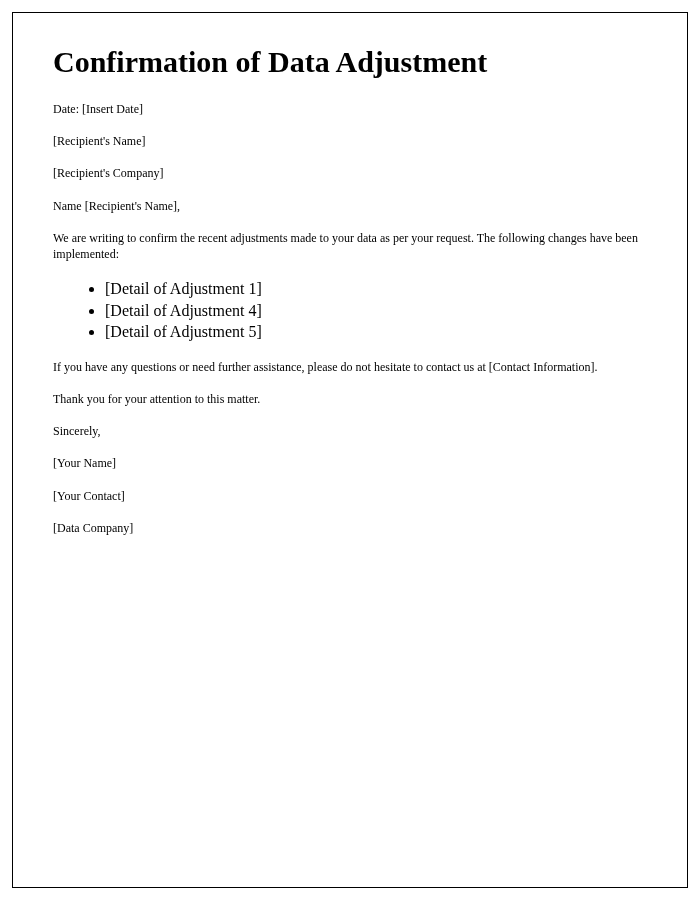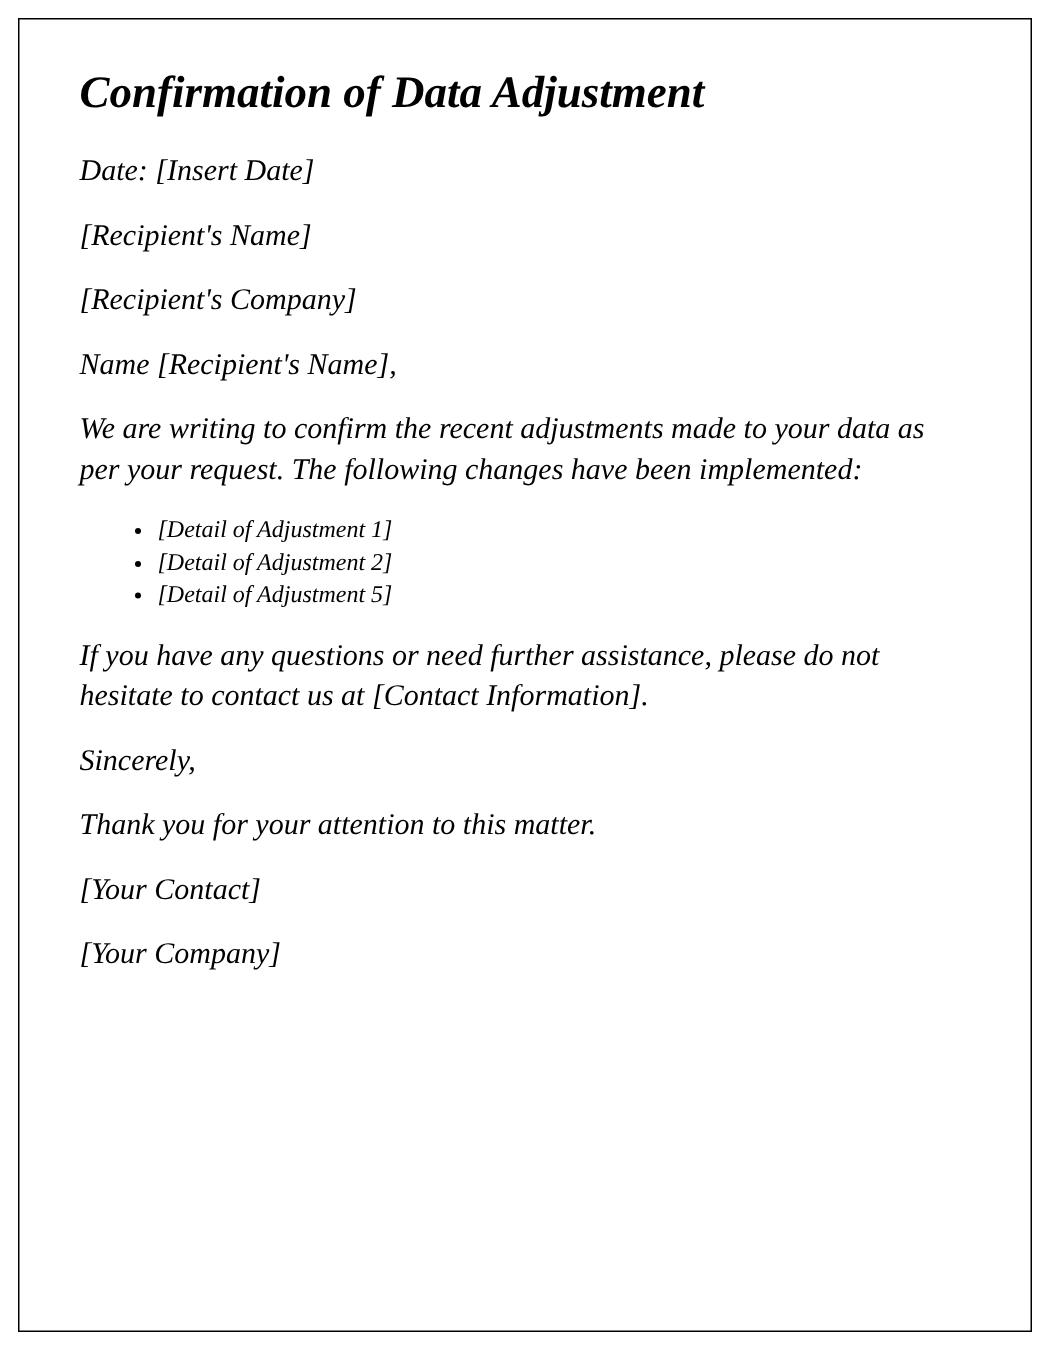--- a/index.html
+++ b/index.html
@@ -12,29 +12,28 @@
       background: #ffffff;
       width: 700px;
       height: 900px;
       padding: 12px;
     }
     .page {
       border: 1px solid #000;
       width: 100%;
       height: 100%;
       padding: 32px 40px;
-      font-style: italic;
     }
     h1 {
       font-size: 30px;
       font-weight: bold;
       margin-bottom: 22px;
     }
     p {
-      font-size: 20px;
+      font-size: 12px;
       margin-bottom: 16px;
       line-height: 1.35;
     }
     ul {
       margin-left: 52px;
       margin-bottom: 16px;
     }
     li {
       font-size: 16px;
       line-height: 1.35;
@@ -46,21 +45,22 @@
 
 <div class="page">
   <h1>Confirmation of Data Adjustment</h1>
   <p>Date: [Insert Date]</p>
   <p>[Recipient's Name]</p>
   <p>[Recipient's Company]</p>
   <p>Name [Recipient's Name],</p>
   <p>We are writing to confirm the recent adjustments made to your data as per your request. The following changes have been implemented:</p>
   <ul>
     <li>[Detail of Adjustment 1]</li>
-    <li>[Detail of Adjustment 2]</li>
+    <li>[Detail of Adjustment 4]</li>
     <li>[Detail of Adjustment 5]</li>
   </ul>
   <p>If you have any questions or need further assistance, please do not hesitate to contact us at [Contact Information].</p>
+  <p>Thank you for your attention to this matter.</p>
   <p>Sincerely,</p>
-  <p>Thank you for your attention to this matter.</p>
+  <p>[Your Name]</p>
   <p>[Your Contact]</p>
-  <p>[Your Company]</p>
+  <p>[Data Company]</p>
 </div>
 
 </body></html>

